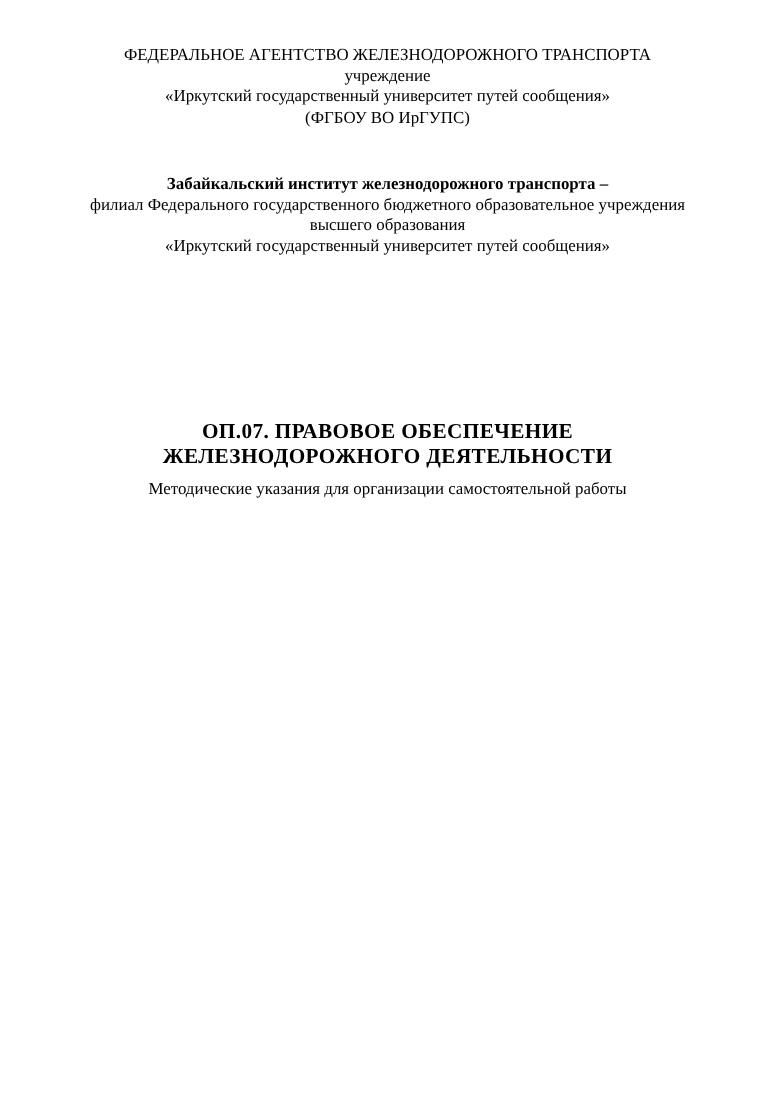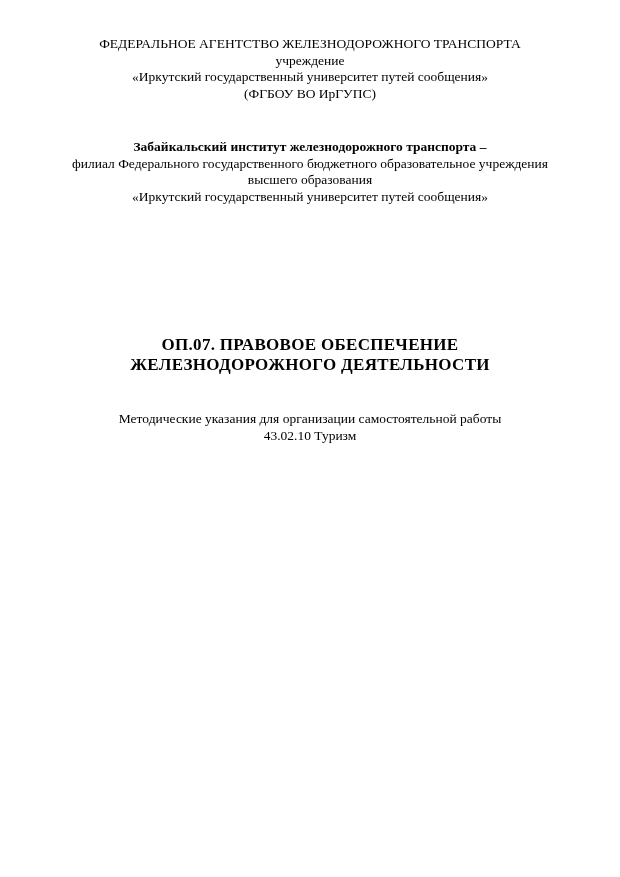--- a/index.html
+++ b/index.html
@@ -39,21 +39,21 @@
     margin-top: 130px;
   }
   .title-line {
     font-size: 17px;
     font-weight: bold;
     line-height: 20px;
     letter-spacing: 0.3px;
     white-space: nowrap;
   }
   .subtitle-block {
-    margin-top: 36px;
+    margin-top: 8px;
   }
 </style>
 </head>
 <body>
 
 <div class="page">
 
   <div class="block agency-block">
     <div class="line">ФЕДЕРАЛЬНОЕ АГЕНТСТВО ЖЕЛЕЗНОДОРОЖНОГО ТРАНСПОРТА</div>
     <div class="line">учреждение</div>
@@ -68,16 +68,15 @@
     <div class="line">«Иркутский государственный университет путей сообщения»</div>
   </div>
 
   <div class="block title-block">
     <div class="title-line">ОП.07. ПРАВОВОЕ ОБЕСПЕЧЕНИЕ</div>
     <div class="title-line">ЖЕЛЕЗНОДОРОЖНОГО ДЕЯТЕЛЬНОСТИ</div>
   </div>
 
   <div class="block subtitle-block">
     <div class="line">Методические указания для организации самостоятельной работы</div>
-    <div class="line">43.02.10 Туризм</div>
   </div>
 
 </div>
 
 </body></html>

